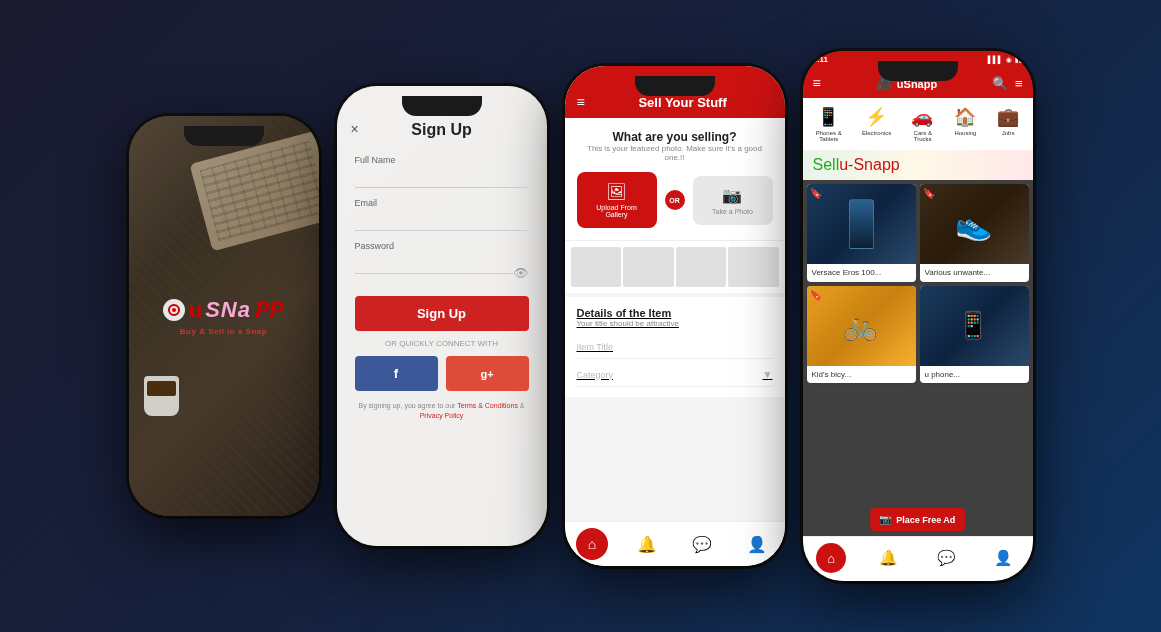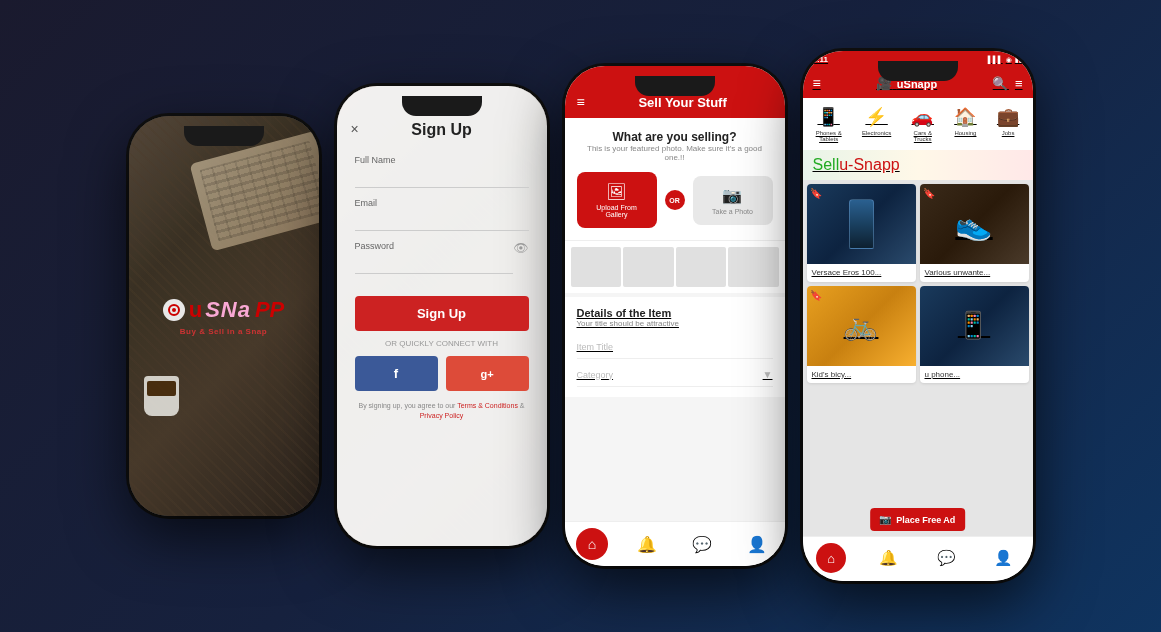--- a/index.html
+++ b/index.html
@@ -267,20 +267,21 @@
       border: none;
       border-bottom: 1px solid #ccc;
       padding: 4px 0;
       font-size: 10px;
       background: transparent;
       outline: none;
     }
 
     .signup-password-row {
       display: flex;
+      align-items: flex-end;
       justify-content: space-between;
     }
 
     .signup-password-row .signup-field {
       flex: 1;
     }
 
     .eye-icon {
       color: #999;
       font-size: 12px;
@@ -559,22 +560,21 @@
       color: #888;
     }
 
     
     .phone-4 {
       width: 230px;
       height: 530px;
     }
 
     .phone-4 .phone-screen {
-      background: #e5e5e5;
-      text-decoration: underline;
+      background: #404040;
     }
 
     .browse-status-bar {
       background: #cc1111;
       padding: 4px 10px;
       display: flex;
       justify-content: space-between;
       align-items: center;
     }
 

